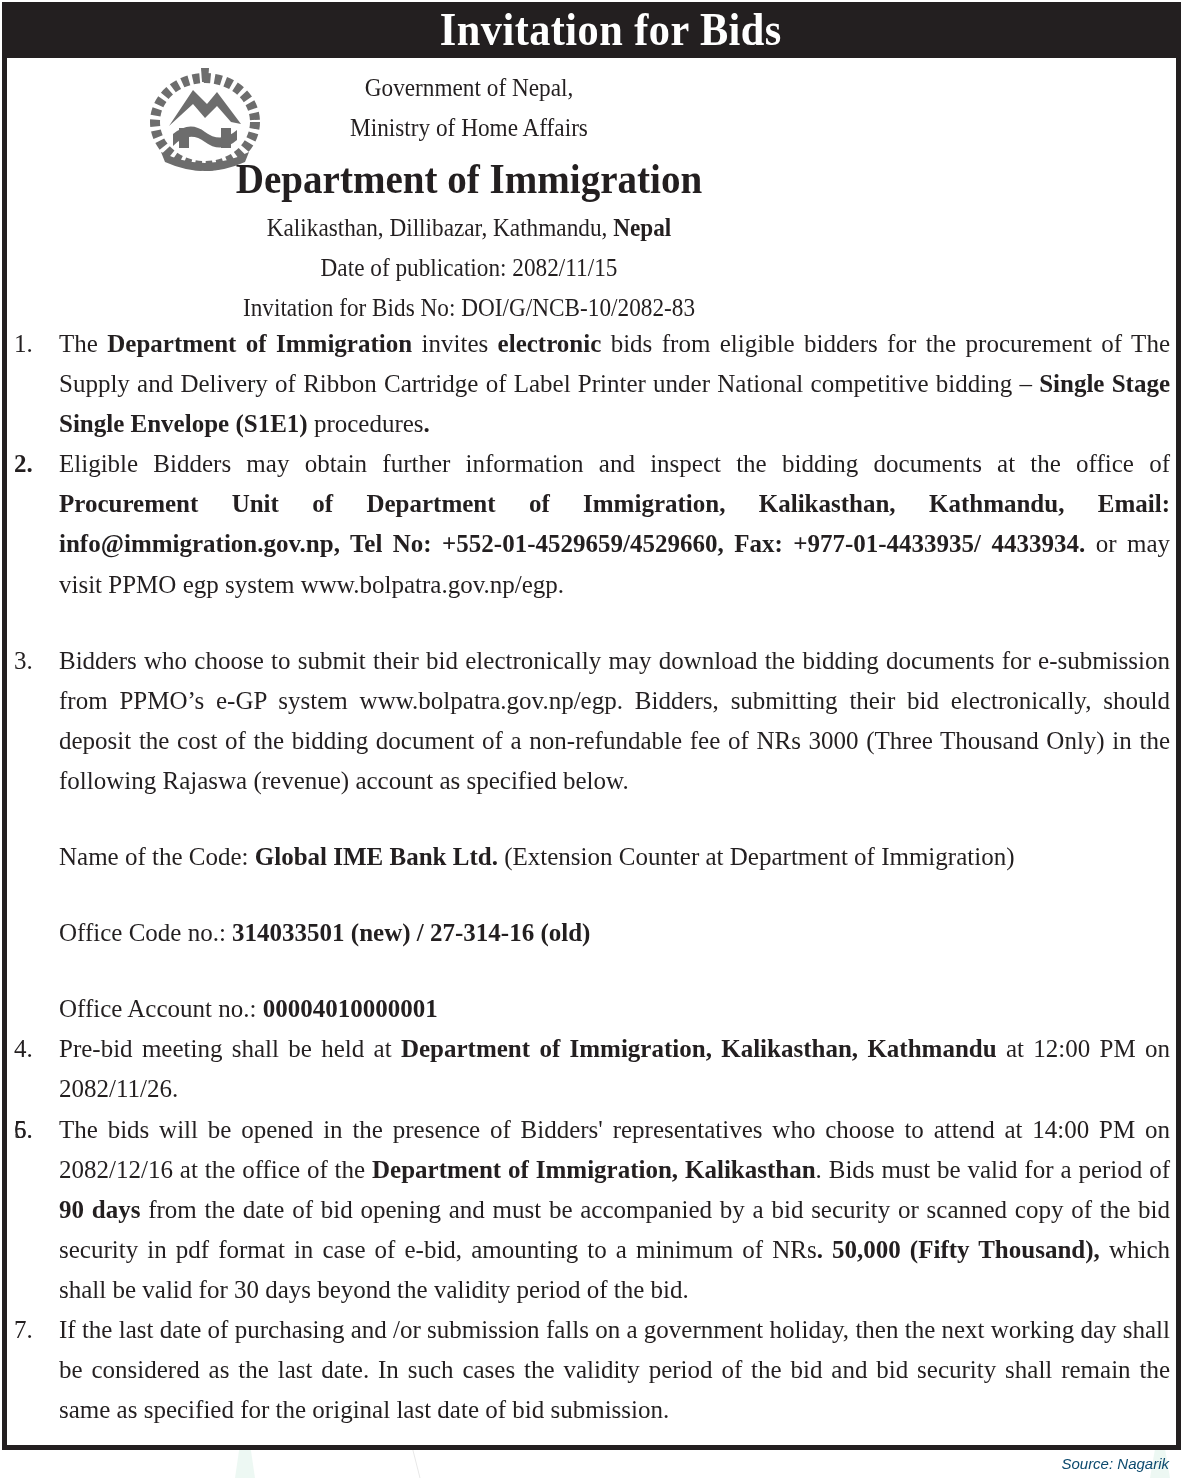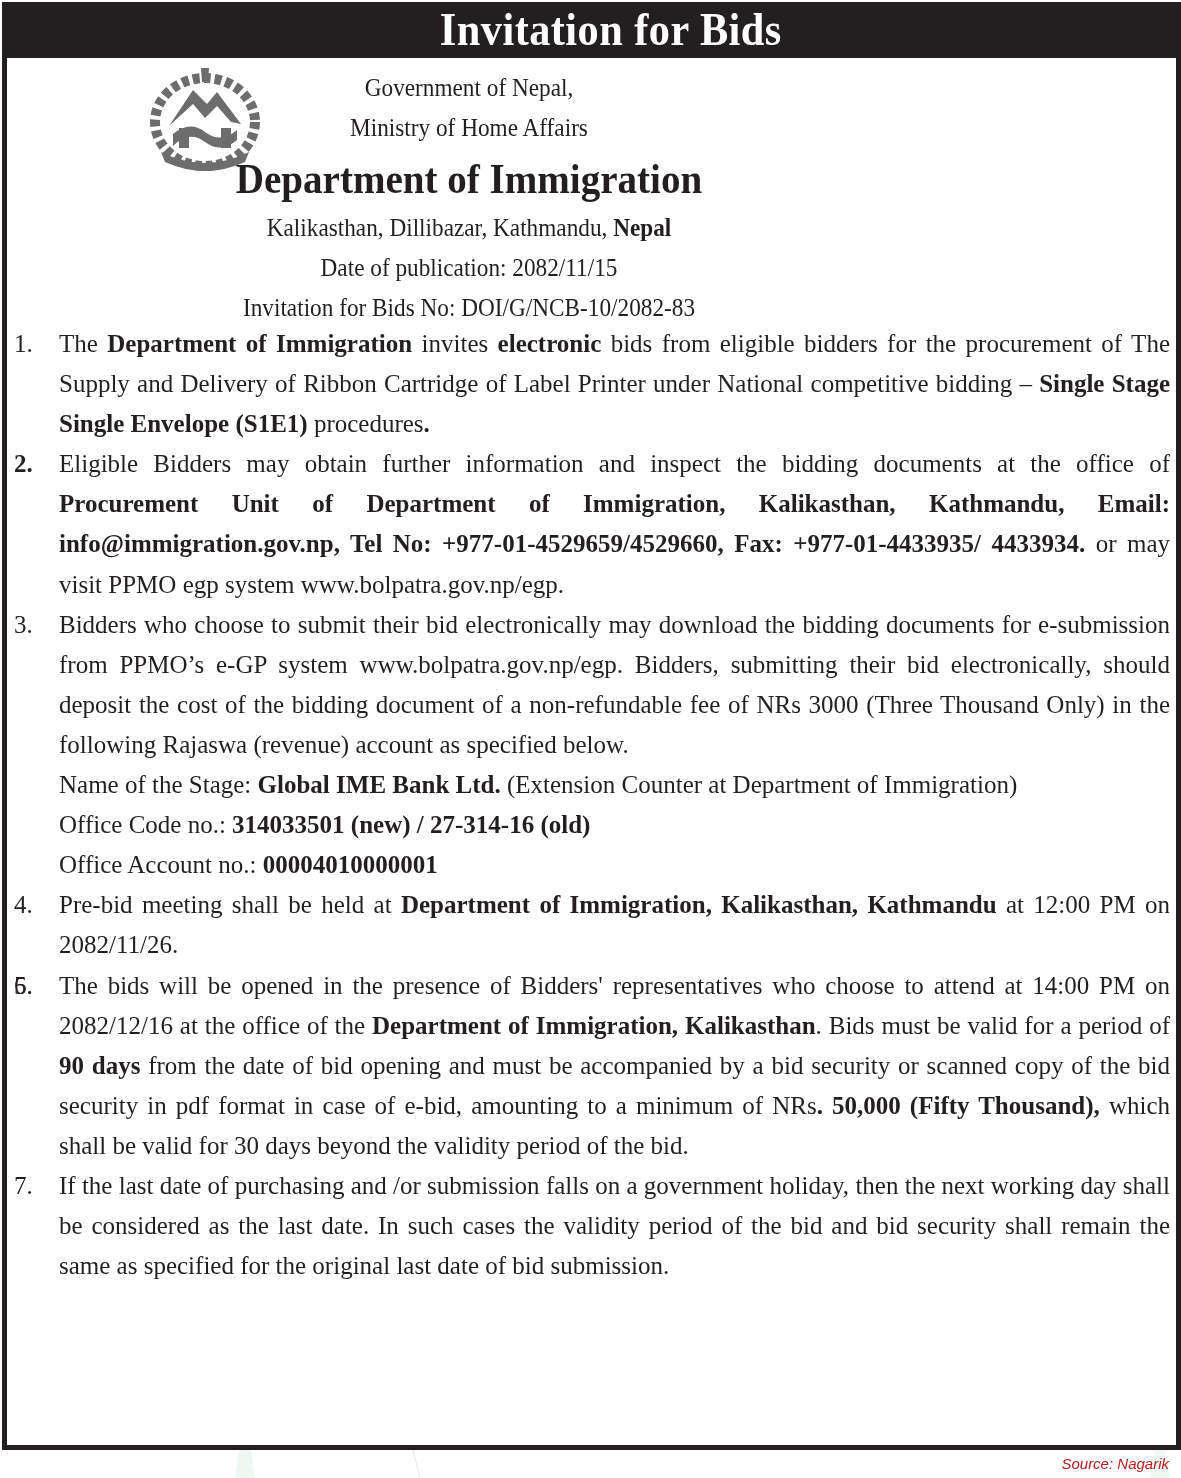--- a/index.html
+++ b/index.html
@@ -10,22 +10,22 @@
   .emblem { position: absolute; left: 138px; top: 62px; width: 120px; height: 108px; }
   .masthead { position: absolute; left: 0; top: 66px; width: 924px; text-align: center; }
   .masthead .line { font-size: 25px; line-height: 40px; transform: scaleX(0.93); }
   .masthead .dept { font-size: 42px; font-weight: bold; line-height: 58px; transform: scaleX(0.93); margin-top: 2px; }
   .masthead b { font-weight: bold; }
   .body-list { position: absolute; left: 0; top: 322px; width: 1163px; margin: 0; padding: 0; list-style: none; font-size: 25px; line-height: 40.1px; }
   .item { position: relative; padding-left: 52px; text-align: justify; }
   .item .num { position: absolute; left: 7px; top: 0; }
   .item .num.bold { font-weight: bold; }
   .item b { font-weight: bold; }
-  .sub { display: block; }
-  .source { position: absolute; right: 12px; top: 1455px; font-family: "Liberation Sans", sans-serif; font-style: italic; font-size: 15px; color: #b91c1c; }
+  .sub { display: block; margin-top: 36px; }
+  .source { position: absolute; right: 12px; top: 1455px; font-family: "Liberation Sans", sans-serif; font-style: italic; font-size: 15px; color: #0c4a6e; }
   .wm { position: absolute; pointer-events: none; }
 </style>
 </head>
 <body>
 
 <svg class="wm" width="1181" height="1478" style="left:0;top:0;" viewBox="0 0 1181 1478">
   <g opacity="0.55">
     <polygon points="245,525 252,600 238,600" fill="#dff2ea"></polygon>
     <polygon points="240,600 256,600 250,700" fill="#d6e6f5"></polygon>
     <polygon points="840,790 850,880 830,880" fill="#dff2ea"></polygon>
@@ -70,26 +70,26 @@
     <div class="line"><span>Invitation for Bids No: </span><span>DOI/G/NCB-10/2082-83</span></div>
   </div>
 
   <ol class="body-list">
     <li class="item">
       <span class="num">1.</span>
       <span>The </span><b>Department of Immigration</b><span> invites </span><b>electronic</b><span> bids from eligible bidders for the procurement of The Supply and Delivery of Ribbon Cartridge of Label Printer under National competitive bidding – </span><b>Single Stage Single Envelope (S1E1)</b><span> procedures</span><b>.</b>
     </li>
     <li class="item">
       <span class="num bold">2.</span>
-      <span>Eligible Bidders may obtain further information and inspect the bidding documents at the office of </span><b>Procurement Unit of Department of Immigration, Kalikasthan, Kathmandu, Email: info@immigration.gov.np, Tel No: +977-01-4529659/4529660, Fax: +977-01-4433935/ 4433934.</b><span> or may visit PPMO egp system www.bolpatra.gov.np/egp.</span>
+      <span>Eligible Bidders may obtain further information and inspect the bidding documents at the office of </span><b>Procurement Unit of Department of Immigration, Kalikasthan, Kathmandu, Email: info@immigration.gov.np, Tel No: +552-01-4529659/4529660, Fax: +977-01-4433935/ 4433934.</b><span> or may visit PPMO egp system www.bolpatra.gov.np/egp.</span>
     </li>
     <li class="item">
       <span class="num">3.</span>
       <span class="sub">Bidders who choose to submit their bid electronically may download the bidding documents for e-submission from PPMO’s e-GP system www.bolpatra.gov.np/egp. Bidders, submitting their bid electronically, should deposit the cost of the bidding document of a non-refundable fee of NRs 3000 (Three Thousand Only)  in the following Rajaswa (revenue) account as specified below.</span>
-      <span class="sub"><span>Name of the Stage: </span><b>Global IME Bank Ltd.</b><span> (Extension Counter at  Department of Immigration)</span></span>
+      <span class="sub"><span>Name of the Code: </span><b>Global IME Bank Ltd.</b><span> (Extension Counter at  Department of Immigration)</span></span>
       <span class="sub"><span>Office Code no.:  </span><b>314033501 (new) / 27-314-16 (old)</b></span>
       <span class="sub"><span>Office Account no.: </span><b>00004010000001</b></span>
     </li>
     <li class="item">
       <span class="num">4.</span>
       <span>Pre-bid meeting shall be held at </span><b>Department of Immigration, Kalikasthan, Kathmandu</b><span> at 12:00 PM on 2082/11/26.</span>
     </li>
     <li class="item">
       <span class="num">5.</span>
     </li>

